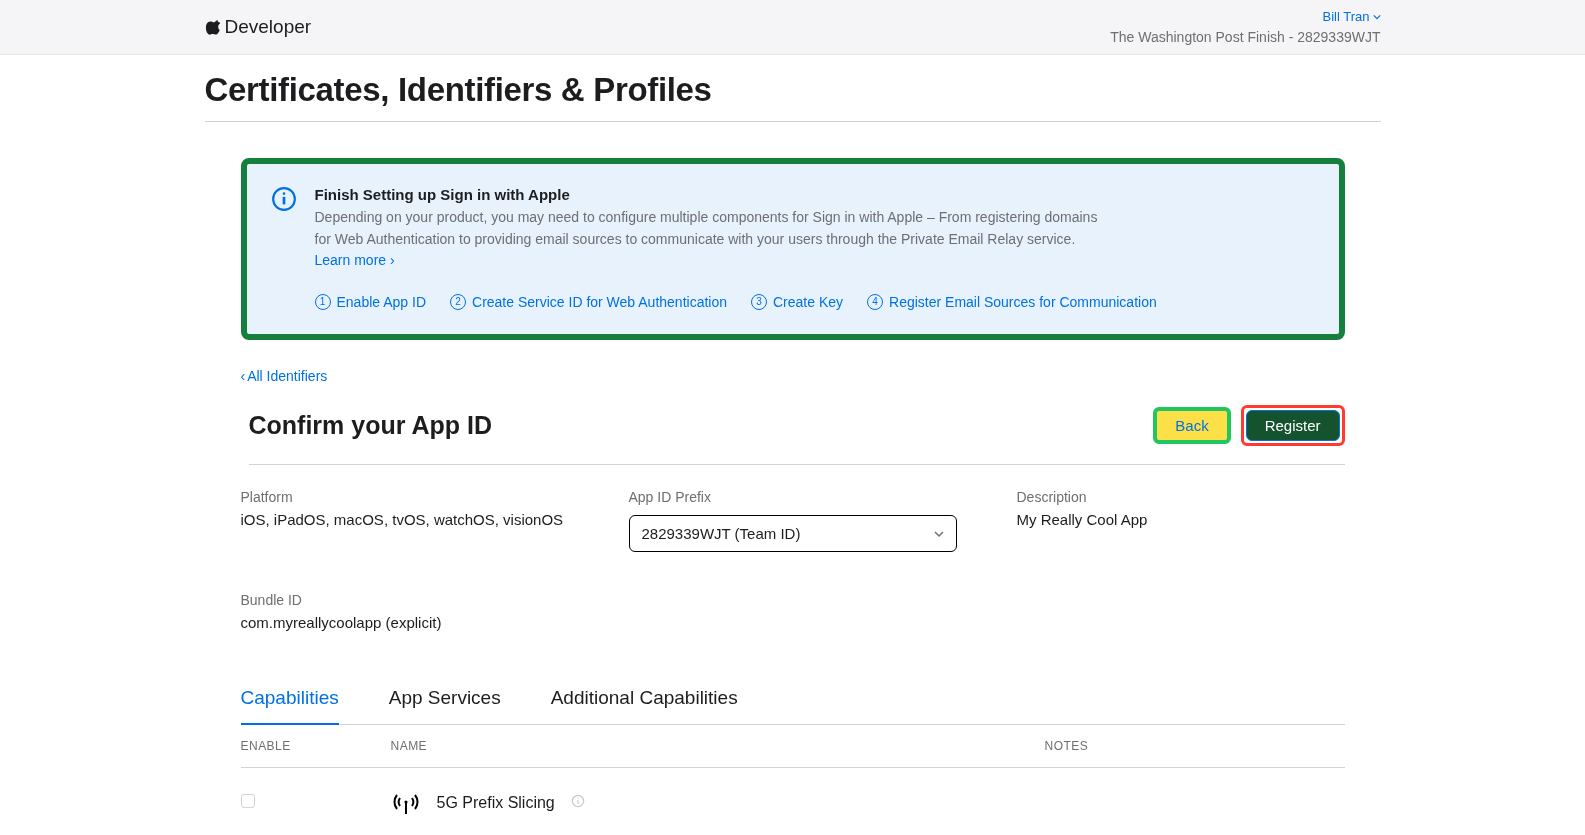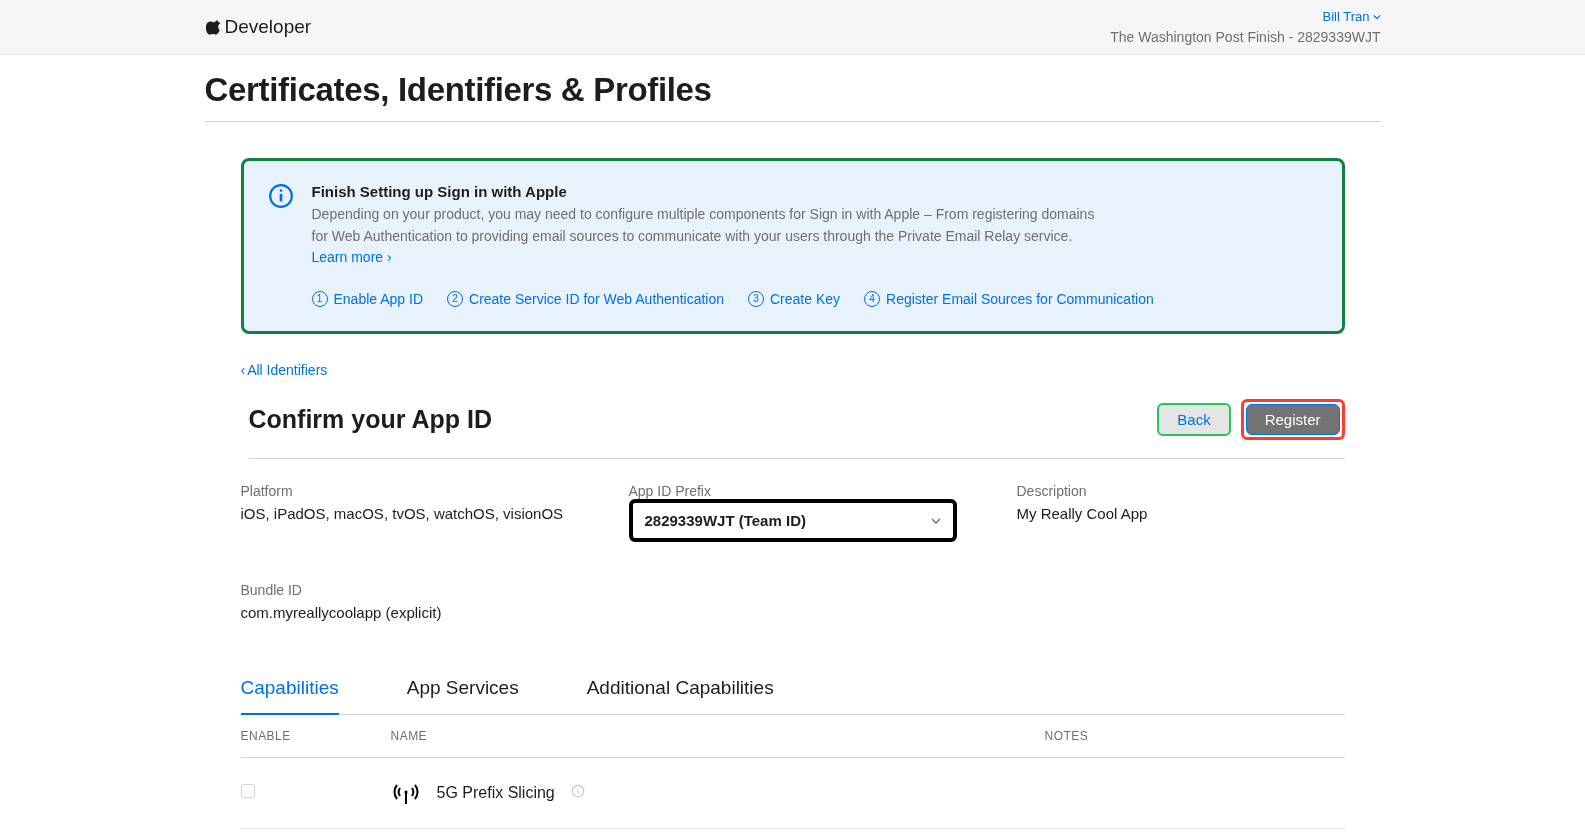--- a/index.html
+++ b/index.html
@@ -64,21 +64,21 @@
       padding: 16px 0 12px;
       border-bottom: 1px solid #d2d2d7;
     }
     .content-wrap {
       padding: 0 36px;
     }
     
     .info-panel {
       margin-top: 36px;
       background: #e8f2fd;
-      border: 3px solid #15803d;
+      border: 6px solid #15803d;
       border-radius: 8px;
       padding: 22px 28px 24px 24px;
       display: flex;
       gap: 18px;
     }
     .info-panel .big-i {
       width: 26px;
       height: 26px;
       flex: 0 0 26px;
     }
@@ -152,26 +152,26 @@
       align-items: center;
     }
     .btn {
       font-size: 15px;
       padding: 6px 18px;
       border-radius: 6px;
       cursor: pointer;
       font-family: inherit;
     }
     .btn-secondary {
-      background: #e5e5e5;
-      border: 2px solid #22c55e;
+      background: #fde047;
+      border: 4px solid #22c55e;
       color: #0071e3;
     }
     .btn-primary {
-      background: #737373;
+      background: #14532d;
       border: 1px solid #0071e3;
       color: #fff;
     }
     .highlight-box {
       border: 3px solid #ff3b30;
       border-radius: 6px;
       padding: 2px;
     }
     
     .field-grid {
@@ -183,36 +183,36 @@
     .field-label {
       font-size: 14px;
       color: #6e6e73;
     }
     .field-value {
       font-size: 15px;
       color: #1d1d1f;
       margin-top: 6px;
     }
     .select-box {
-      border: 4px solid #000000;
+      margin-top: 10px;
+      border: 1px solid #000000;
       border-radius: 6px;
       padding: 9px 12px;
       font-size: 15px;
       display: flex;
       justify-content: space-between;
       align-items: center;
       max-width: 460px;
       background: #fff;
-      font-weight: bold;
     }
     .select-box svg { width: 10px; height: 10px; color: #6e6e73; }
     
     .tabs {
       display: flex;
-      gap: 68px;
+      gap: 50px;
       margin-top: 56px;
       border-bottom: 1px solid #d2d2d7;
     }
     .tab {
       font-size: 19px;
       padding-bottom: 14px;
       cursor: pointer;
       color: #1d1d1f;
     }
     .tab.active {

